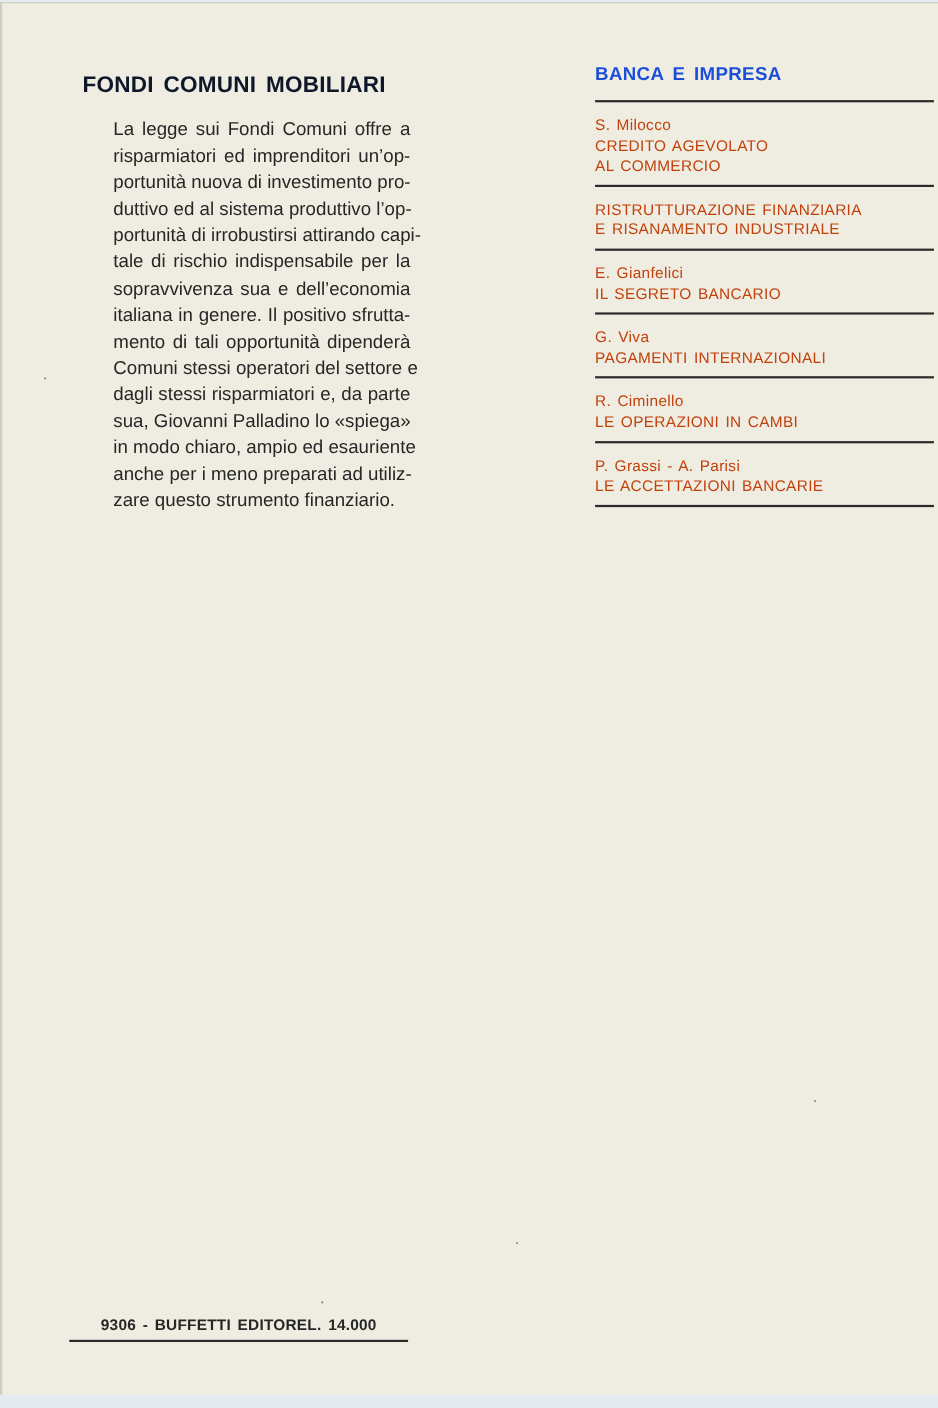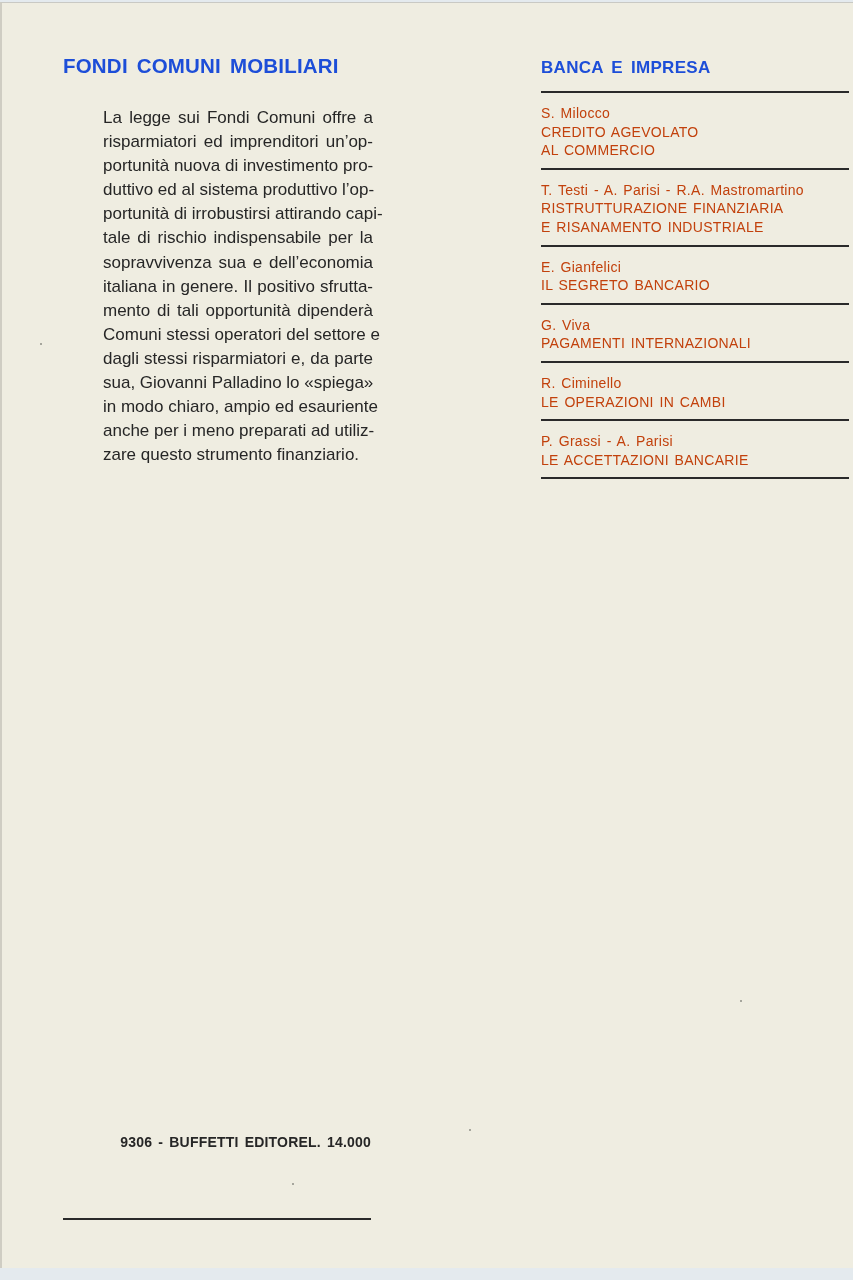--- a/index.html
+++ b/index.html
@@ -24,24 +24,24 @@
       border-top: 1px solid #c9c9c4;
       border-left: 2px solid #cfcdc3;
       box-sizing: border-box;
     }
     .left-title {
       position: absolute;
       left: 61px;
       top: 51px;
       font-size: 20.5px;
       font-weight: bold;
-      color: #1d4ed8;
+      color: #0f172a;
       letter-spacing: 0.2px;
       word-spacing: 3px;
-      margin: 0;
+      margin: 12px;
       white-space: nowrap;
     }
     .body-text {
       position: absolute;
       left: 61px;
       top: 103px;
       width: 310px;
       font-size: 17px;
       line-height: 24.1px;
       color: #262626;
@@ -96,27 +96,27 @@
       display: block;
       white-space: nowrap;
     }
     .entry .title-line {
       display: block;
       white-space: nowrap;
     }
     .footer {
       position: absolute;
       left: 61px;
-      top: 1131px;
+      top: 1193px;
       width: 308px;
       font-size: 14px;
       font-weight: bold;
       color: #262626;
       display: flex;
-      justify-content: flex-end;
+      justify-content: center;
       word-spacing: 2px;
       letter-spacing: 0.2px;
     }
     .footer-rule {
       position: absolute;
       left: 61px;
       top: 1215px;
       width: 308px;
       height: 2px;
       background: #2a2a2a;
@@ -160,21 +160,20 @@
     <div class="rule"></div>
 
     <div class="entry">
       <span class="author">S. Milocco</span>
       <span class="title-line">CREDITO AGEVOLATO</span>
       <span class="title-line">AL COMMERCIO</span>
     </div>
     <div class="rule"></div>
 
     <div class="entry">
-      <span class="author">T. Testi - A. Parisi - R.A. Mastromartino</span>
       <span class="title-line">RISTRUTTURAZIONE FINANZIARIA</span>
       <span class="title-line">E RISANAMENTO INDUSTRIALE</span>
     </div>
     <div class="rule"></div>
 
     <div class="entry">
       <span class="author">E. Gianfelici</span>
       <span class="title-line">IL SEGRETO BANCARIO</span>
     </div>
     <div class="rule"></div>

